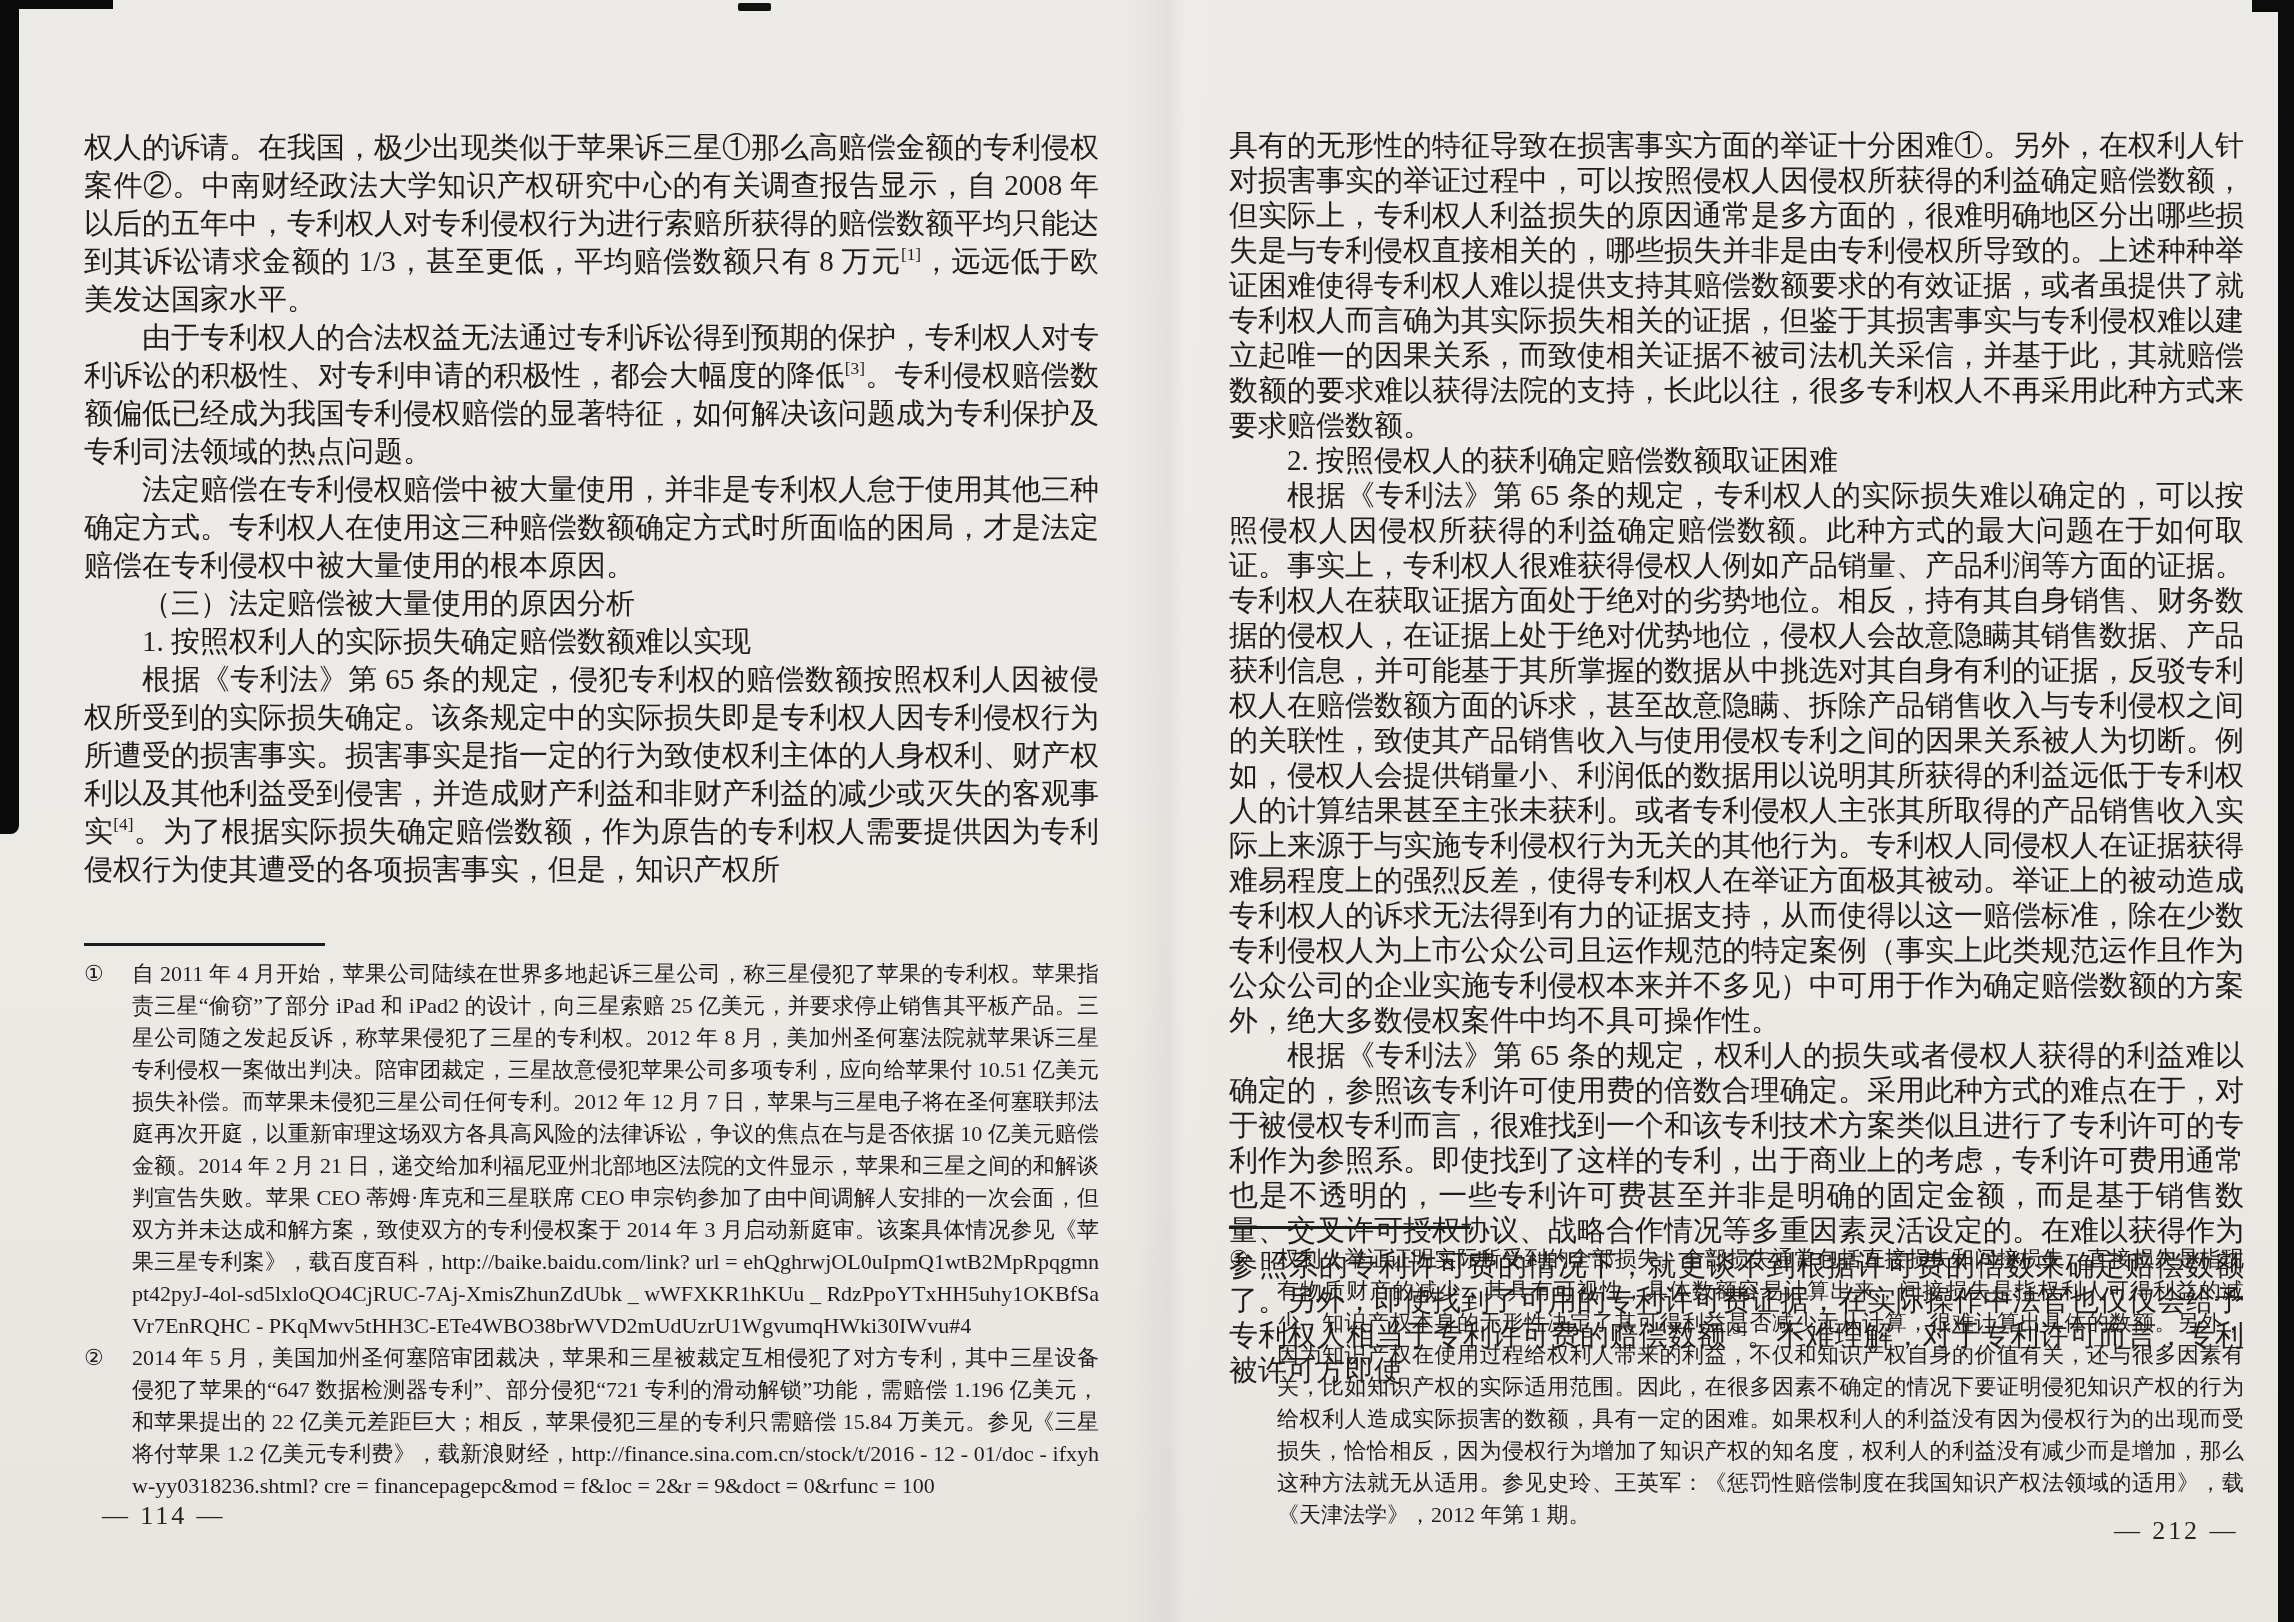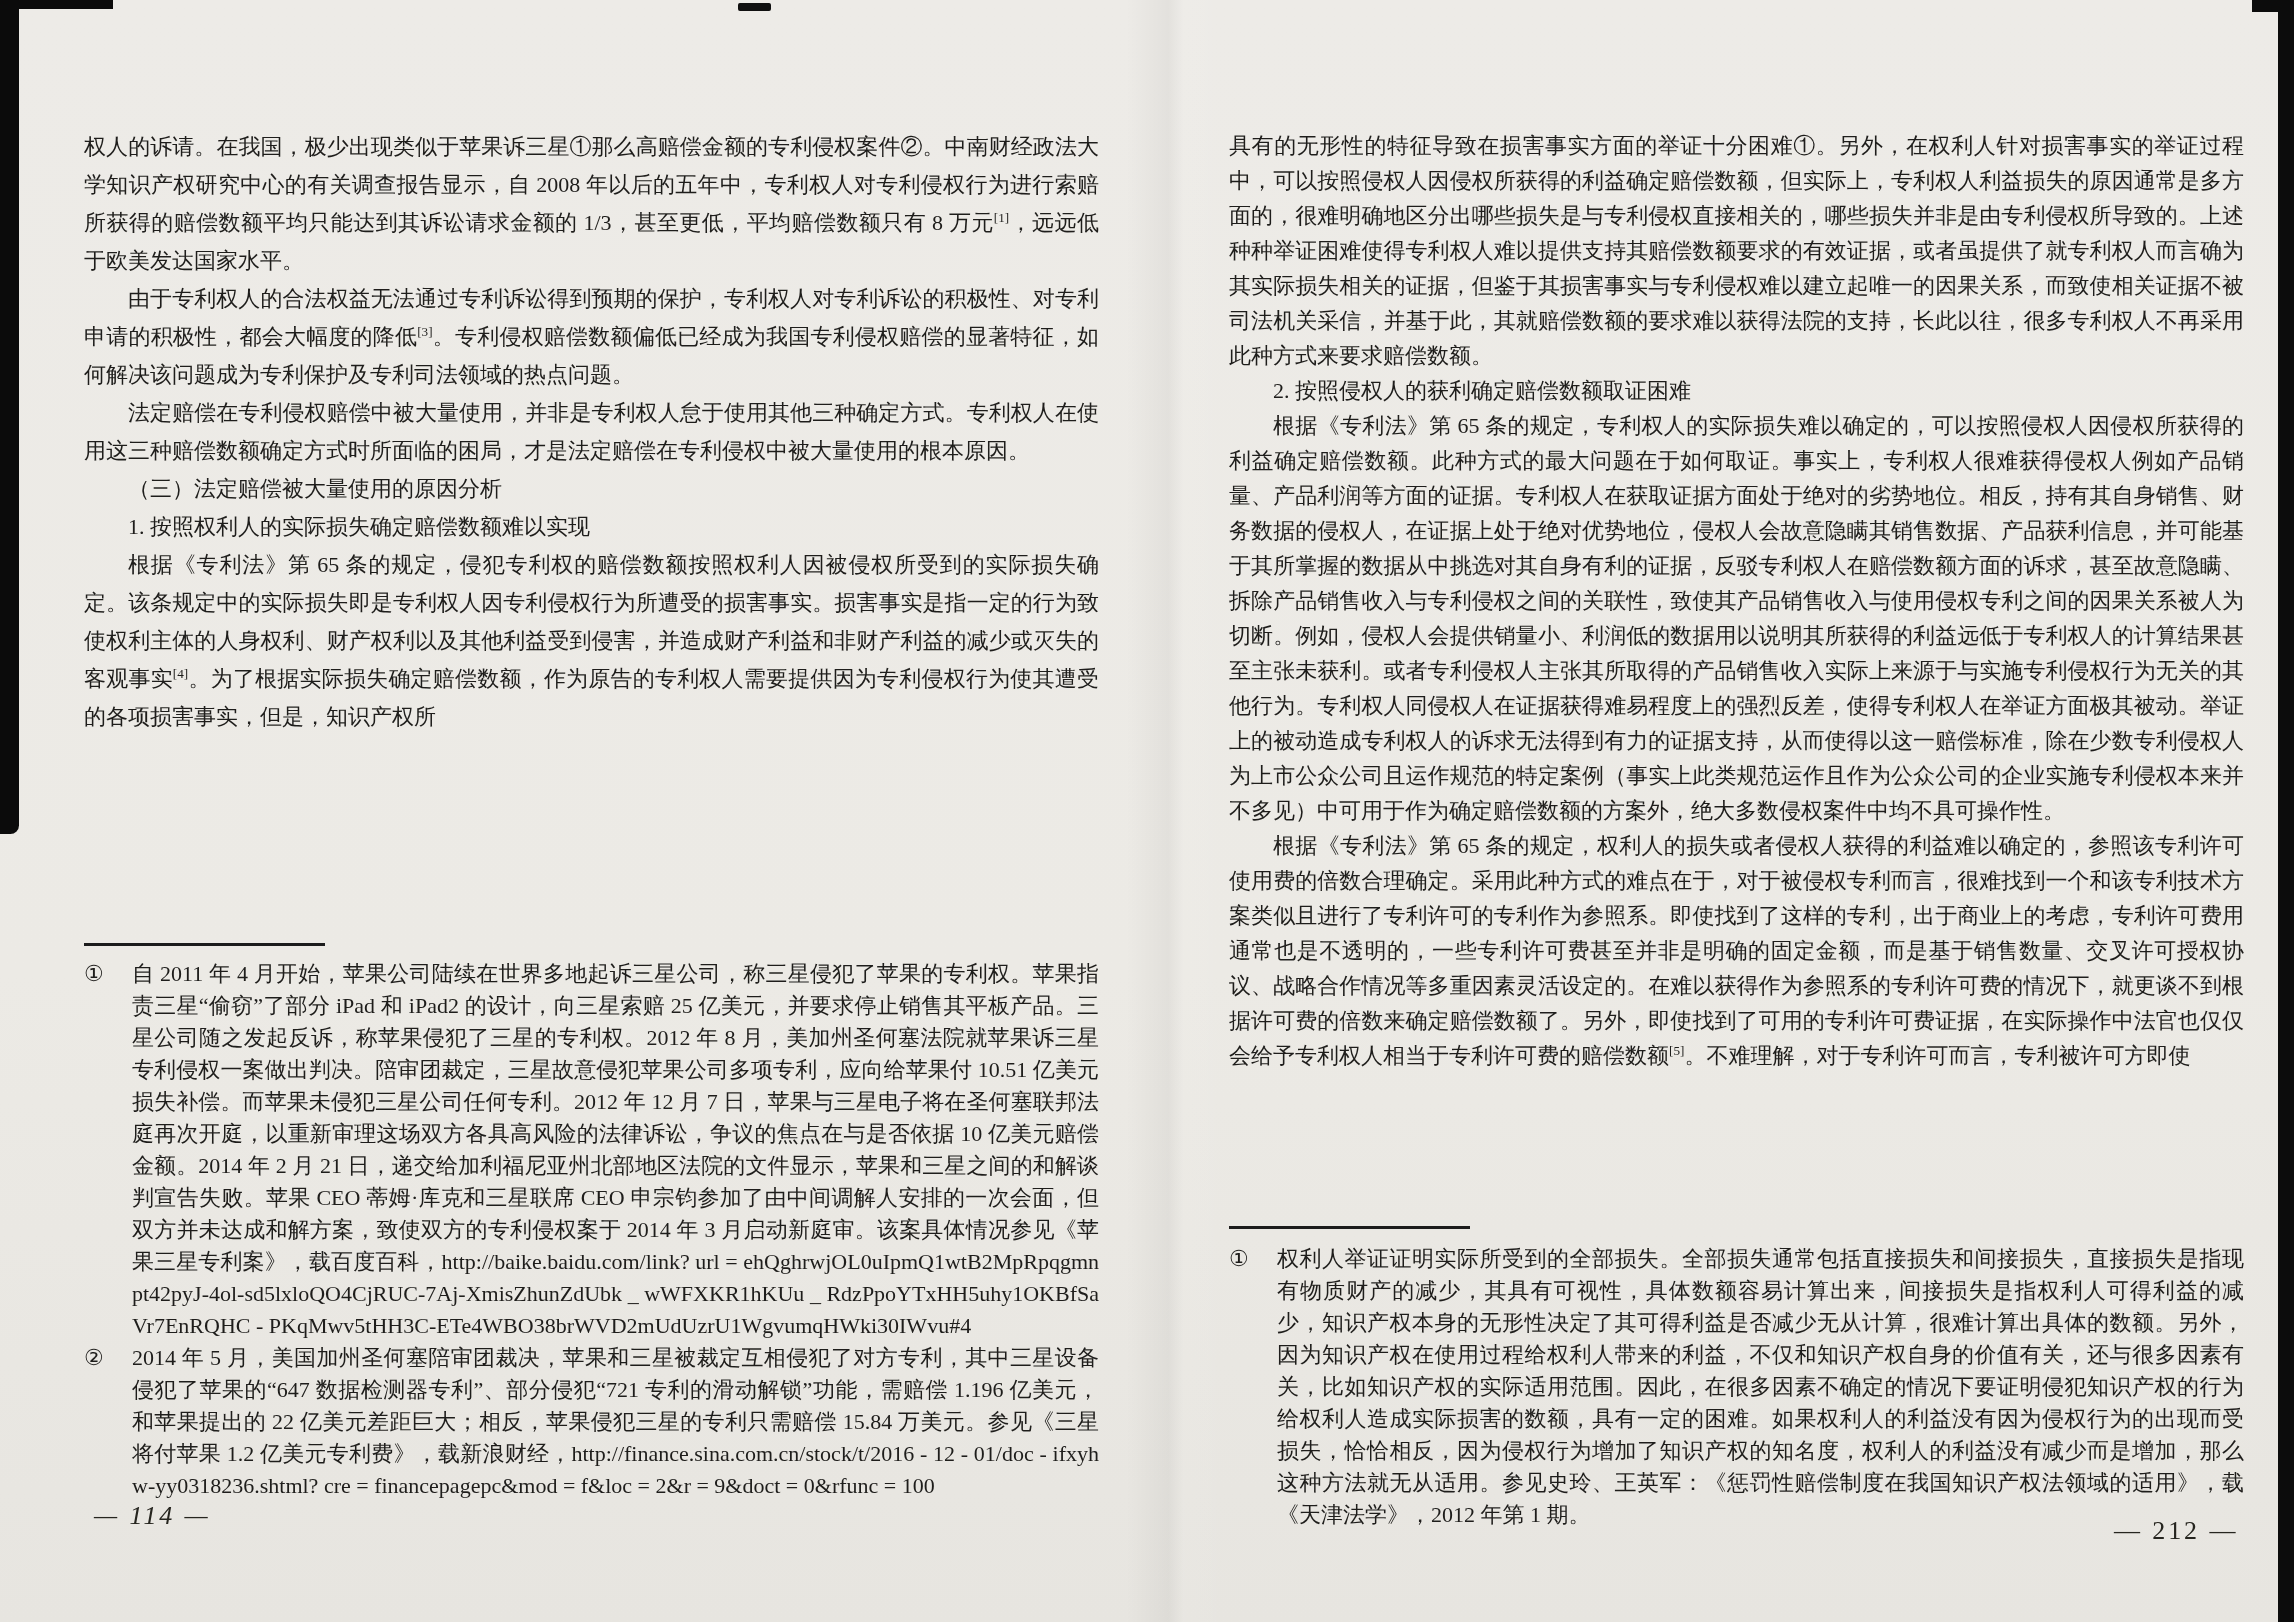--- a/index.html
+++ b/index.html
@@ -17,38 +17,38 @@
   .edge-top{position:absolute;left:0;top:0;width:113px;height:8.6px;background:#0b0b0b;}
   .edge-tick{position:absolute;left:738px;top:2.9px;width:32.5px;height:8.6px;background:#101010;border-radius:1.9px;}
   .edge-right{position:absolute;right:0;top:0;width:16.3px;height:100%;background:#0c0c0c;}
   .edge-right-top{position:absolute;right:0;top:0;width:42px;height:12.4px;background:#0c0c0c;}
 
   .page{position:absolute;top:0;height:1622px;}
   .page-left{left:84px;width:1056px;}
   .page-right{left:1229px;width:1056px;}
 
   .pbody{position:absolute;top:128px;left:0;width:1015px;text-align:justify;}
-  .blk{margin:0;font-size:22px;line-height:38px;}
+  .blk{margin:0;font-size:29px;line-height:38px;}
   .page-right .blk{line-height:35px;}
   .blk-indent{text-indent:2em;}
   sup.ref{font-size:0.6em;vertical-align:super;line-height:0;}
 
   .fnrule{position:absolute;left:0;width:241px;height:2.9px;background:#1c1c1c;}
   .page-left  .fnrule{top:943px;}
   .page-right .fnrule{top:1226px;}
 
   .fns{position:absolute;left:0;width:1015px;}
   .page-left  .fns{top:958px;}
   .page-right .fns{top:1243px;}
   .fn{display:flex;font-size:22px;line-height:32px;text-align:justify;}
   .fn-marker{flex:0 0 40px;}
   .fn-text{flex:1;word-break:break-all;margin-left:8px;}
 
   .pagenum{position:absolute;font-size:26px;letter-spacing:2.9px;color:#26251f;white-space:nowrap;}
-  .page-left  .pagenum{left:10px;top:1501px;font-style:italic;}
+  .page-left  .pagenum{left:18px;top:1501px;}
   .page-right .pagenum{left:885px;top:1516px;}
 </style>
 </head>
 <body>
 
 <div class="stage">
 
   <div class="gutter"></div>
   <div class="edge-left"></div>
   <div class="edge-top"></div>

